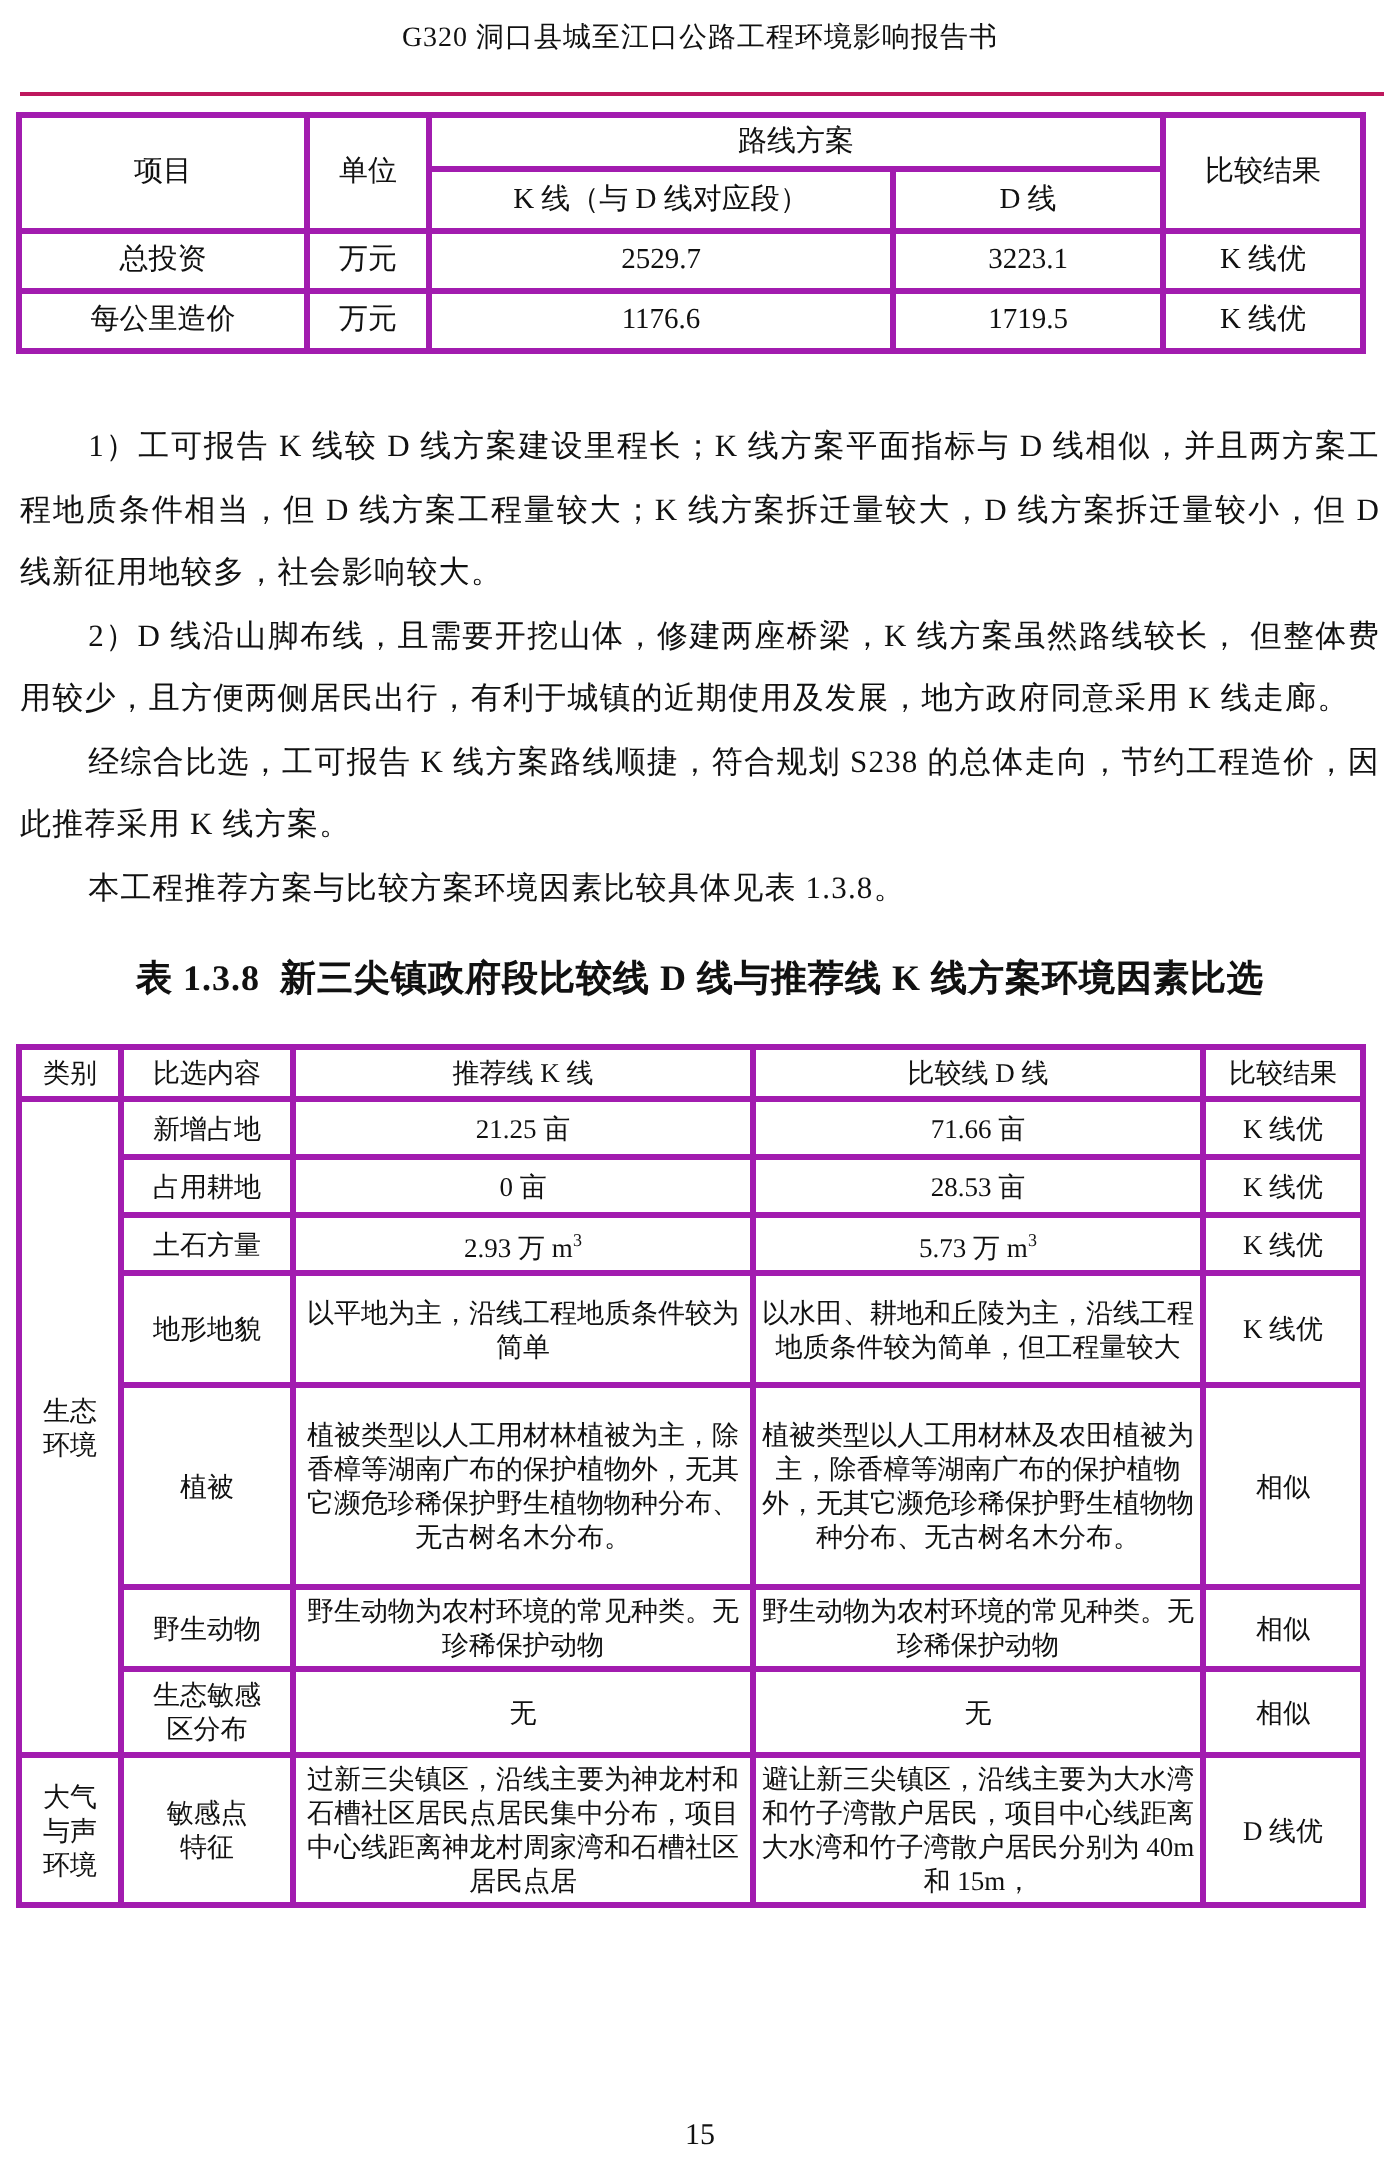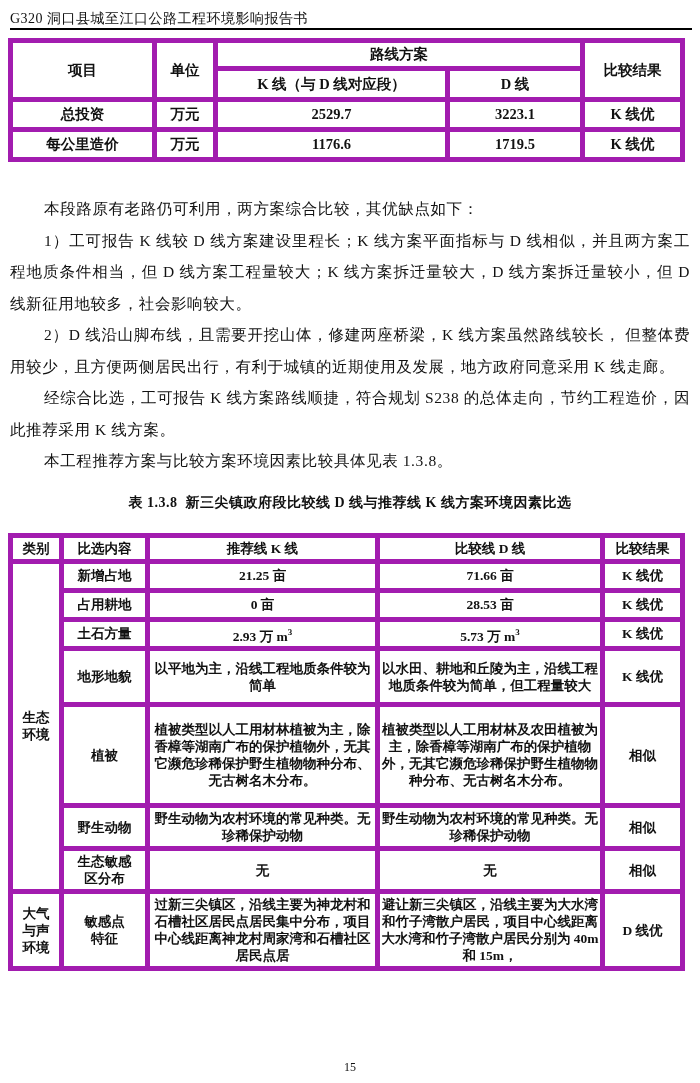--- a/index.html
+++ b/index.html
@@ -8,40 +8,40 @@
     width: 700px; height: 1083px;
     position: relative;
     font-family: "Liberation Serif", "DejaVu Serif", serif;
     color: #111111;
     overflow: hidden;
   }
   .page { padding: 8px 8px 0 8px; }
 
   
   .doc-header {
-    text-align: left;
+    text-align: center;
     font-size: 14px;
     letter-spacing: 0.5px;
-    padding: 2px 2px 0 0;
-    border-bottom: 2px solid #000000;
+    padding: 2px 2px 18px 0;
+    border-bottom: 2px solid #be185d;
     margin: 0 0 0 2px;
   }
 
   
   table {
     border-collapse: collapse;
     table-layout: fixed;
     width: 672px;
     margin-left: 0;
   }
   th, td {
-    border: 5px solid #a21caf;
+    border: 3px solid #a21caf;
     text-align: center;
     vertical-align: middle;
-    font-weight: bold;
+    font-weight: normal;
     padding: 2px 6px;
   }
   .cost-table { margin-top: 8px; font-size: 14.5px; }
   .cost-table td, .cost-table th { line-height: 19px; }
   .cost-table tr.hdr1 { height: 27px; }
   .cost-table tr.hdr2 { height: 31px; }
   .cost-table tr.data { height: 30px; }
 
   
   .body-text { margin: 31px 2px 0 2px; }
@@ -50,21 +50,21 @@
     line-height: 31.5px;
     letter-spacing: 0.6px;
     text-align: justify;
     text-indent: 2.2em;
   }
 
   .table-caption {
     margin-top: 17px;
     text-align: center;
     font-weight: bold;
-    font-size: 14px;
+    font-size: 18px;
     letter-spacing: 0.5px;
     white-space: pre-wrap;
   }
 
   .env-table { margin-top: 21px; font-size: 13.5px; }
   .env-table td, .env-table th { line-height: 17px; padding: 2px 0; }
   .env-table tr.hdr { height: 26px; }
   .env-table tr.r-short { height: 29px; }
   .env-table tr.r-terrain { height: 56px; }
   .env-table tr.r-veg { height: 101px; }
@@ -73,21 +73,21 @@
   .env-table tr.r-noise { height: 71px; }
   .cell-category { white-space: pre-line; line-height: 19px; padding: 2px 2px; }
   .cell-label { white-space: pre-line; padding: 2px 10px; }
   sup { font-size: 9px; }
 
   .page-number {
     position: absolute;
     left: 0; right: 0;
     top: 1060px;
     text-align: center;
-    font-size: 12px;
+    font-size: 15px;
   }
 </style>
 </head>
 <body>
 
 <div class="page">
 
   <div class="doc-header">
     <span>G320 洞口县城至江口公路工程环境影响报告书</span>
   </div>
@@ -122,21 +122,20 @@
       <td>每公里造价</td>
       <td>万元</td>
       <td>1176.6</td>
       <td>1719.5</td>
       <td>K 线优</td>
     </tr>
   </tbody>
     </table>
 
   <div class="body-text">
-    <p>本段路原有老路仍可利用，两方案综合比较，其优缺点如下：</p>
     <p>1）工可报告 K 线较 D 线方案建设里程长；K 线方案平面指标与 D 线相似，并且两方案工程地质条件相当，但 D 线方案工程量较大；K 线方案拆迁量较大，D 线方案拆迁量较小，但 D 线新征用地较多，社会影响较大。</p>
     <p>2）D 线沿山脚布线，且需要开挖山体，修建两座桥梁，K 线方案虽然路线较长， 但整体费用较少，且方便两侧居民出行，有利于城镇的近期使用及发展，地方政府同意采用 K 线走廊。</p>
     <p>经综合比选，工可报告 K 线方案路线顺捷，符合规划 S238 的总体走向，节约工程造价，因此推荐采用 K 线方案。</p>
     <p>本工程推荐方案与比较方案环境因素比较具体见表 1.3.8。</p>
   </div>
 
   <div class="table-caption">表 1.3.8  新三尖镇政府段比较线 D 线与推荐线 K 线方案环境因素比选</div>
 
   <table class="env-table">
     <colgroup>

